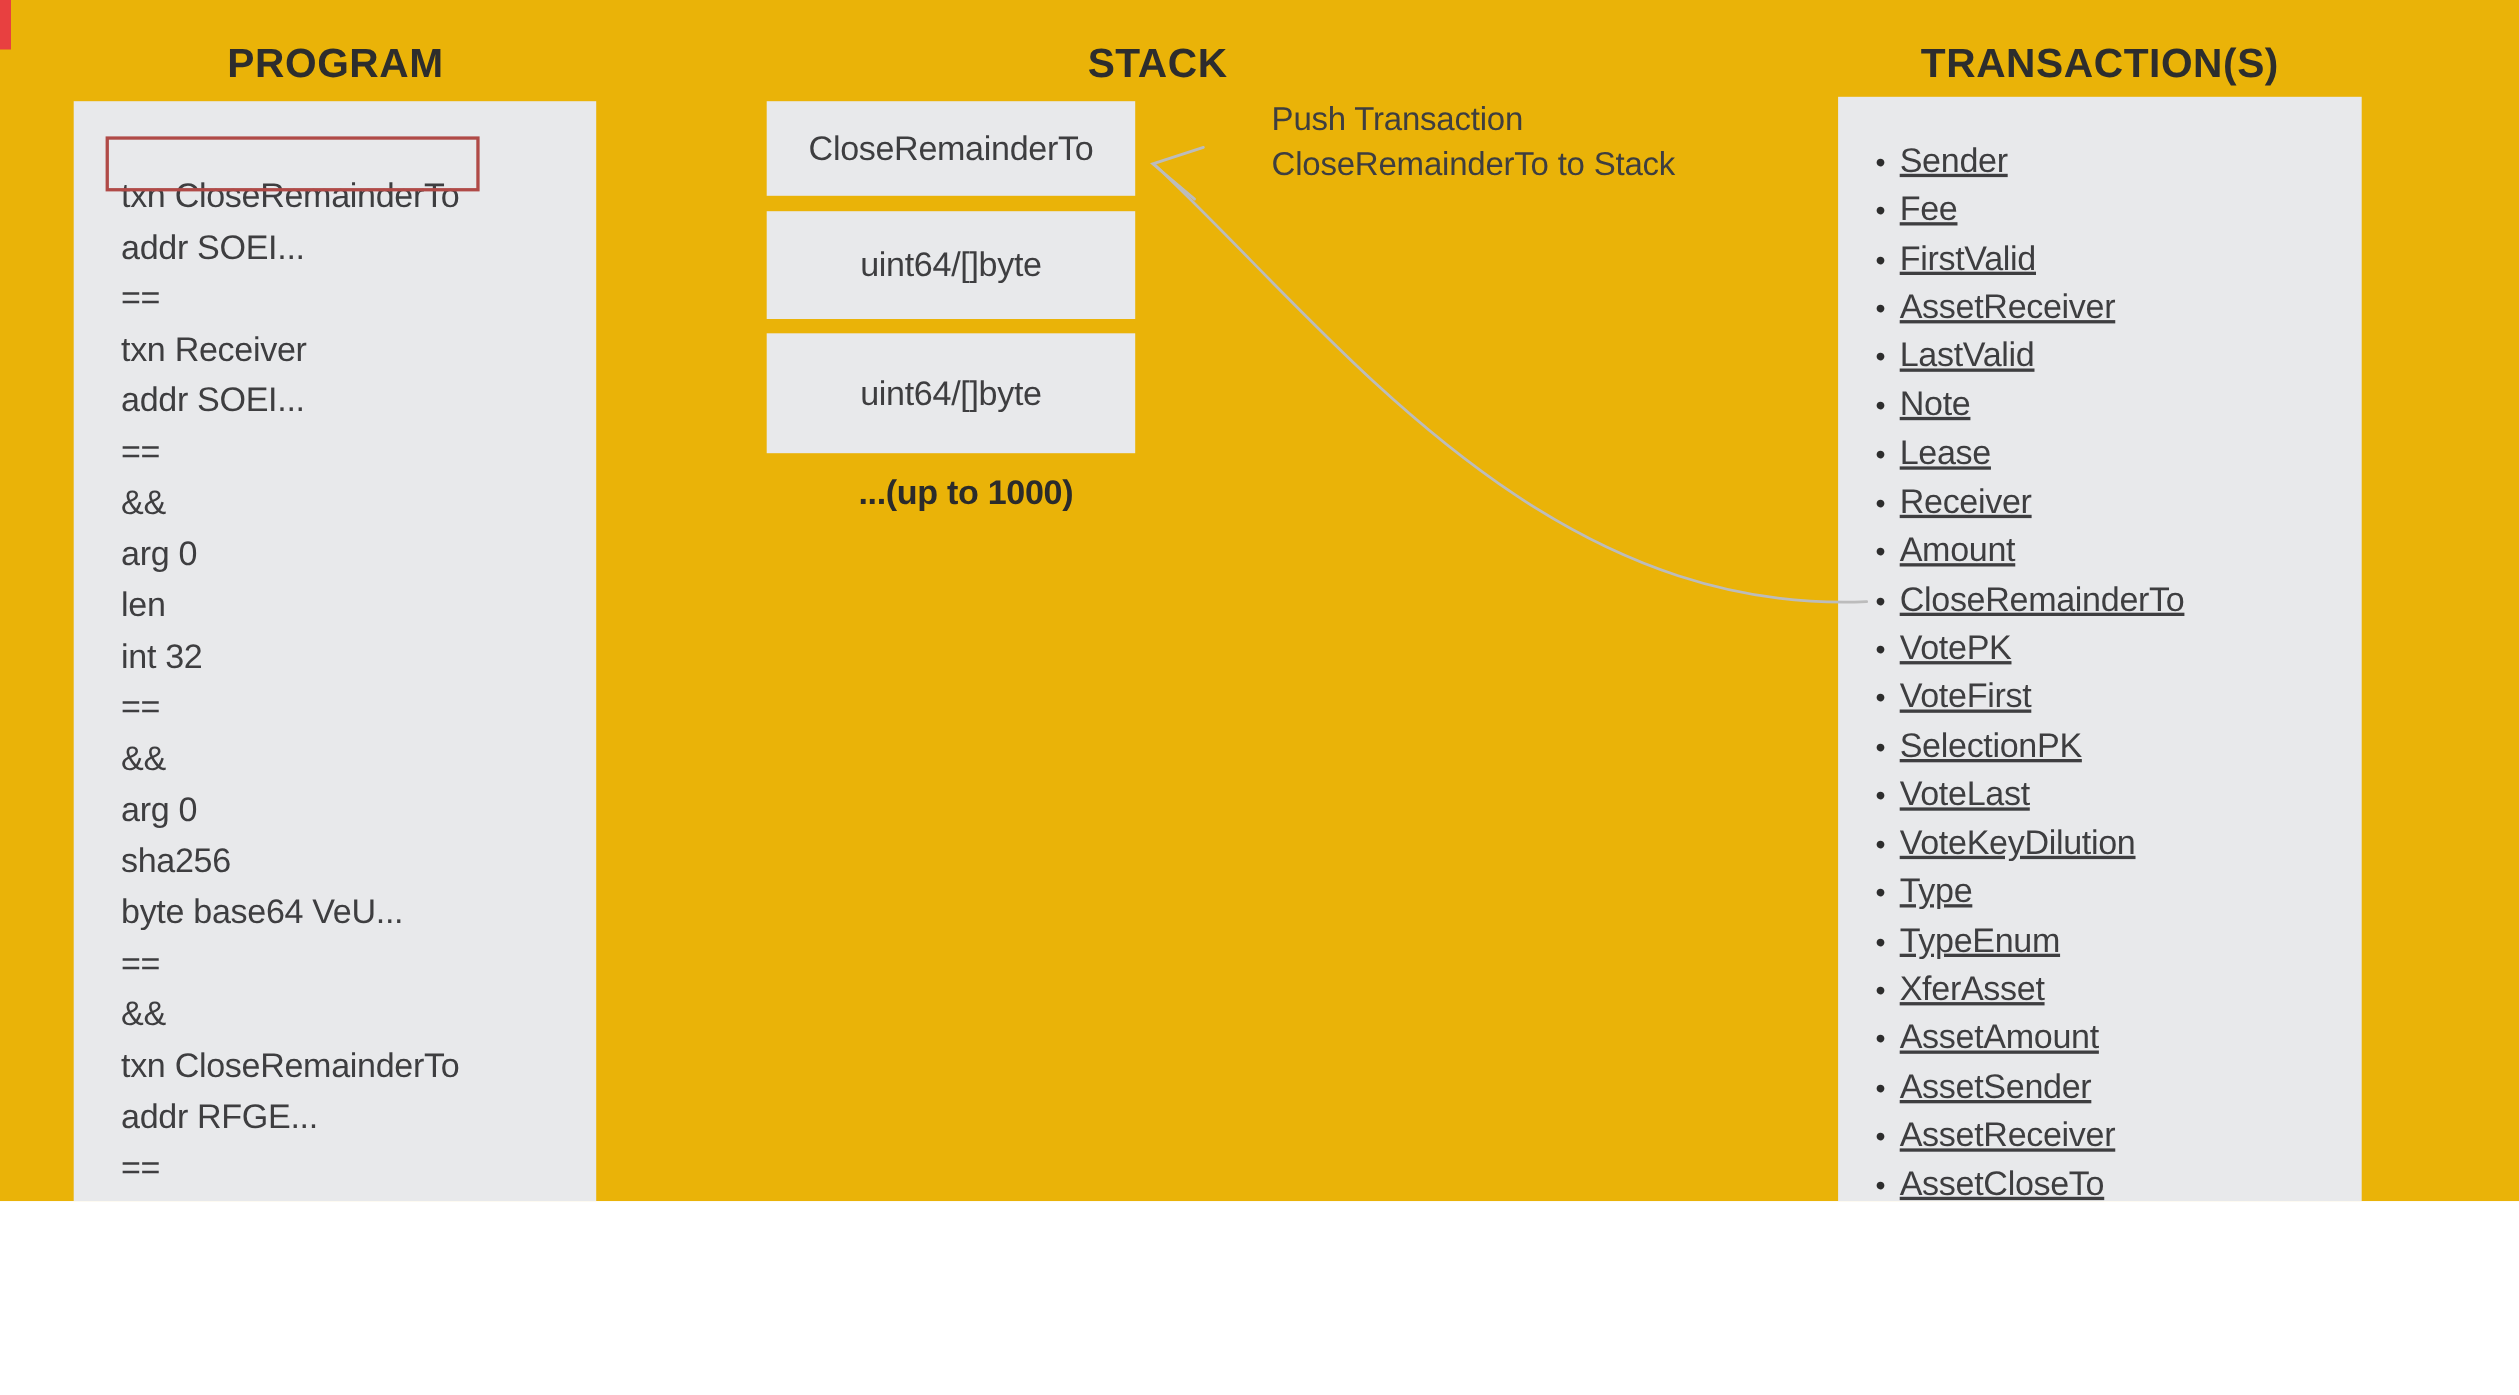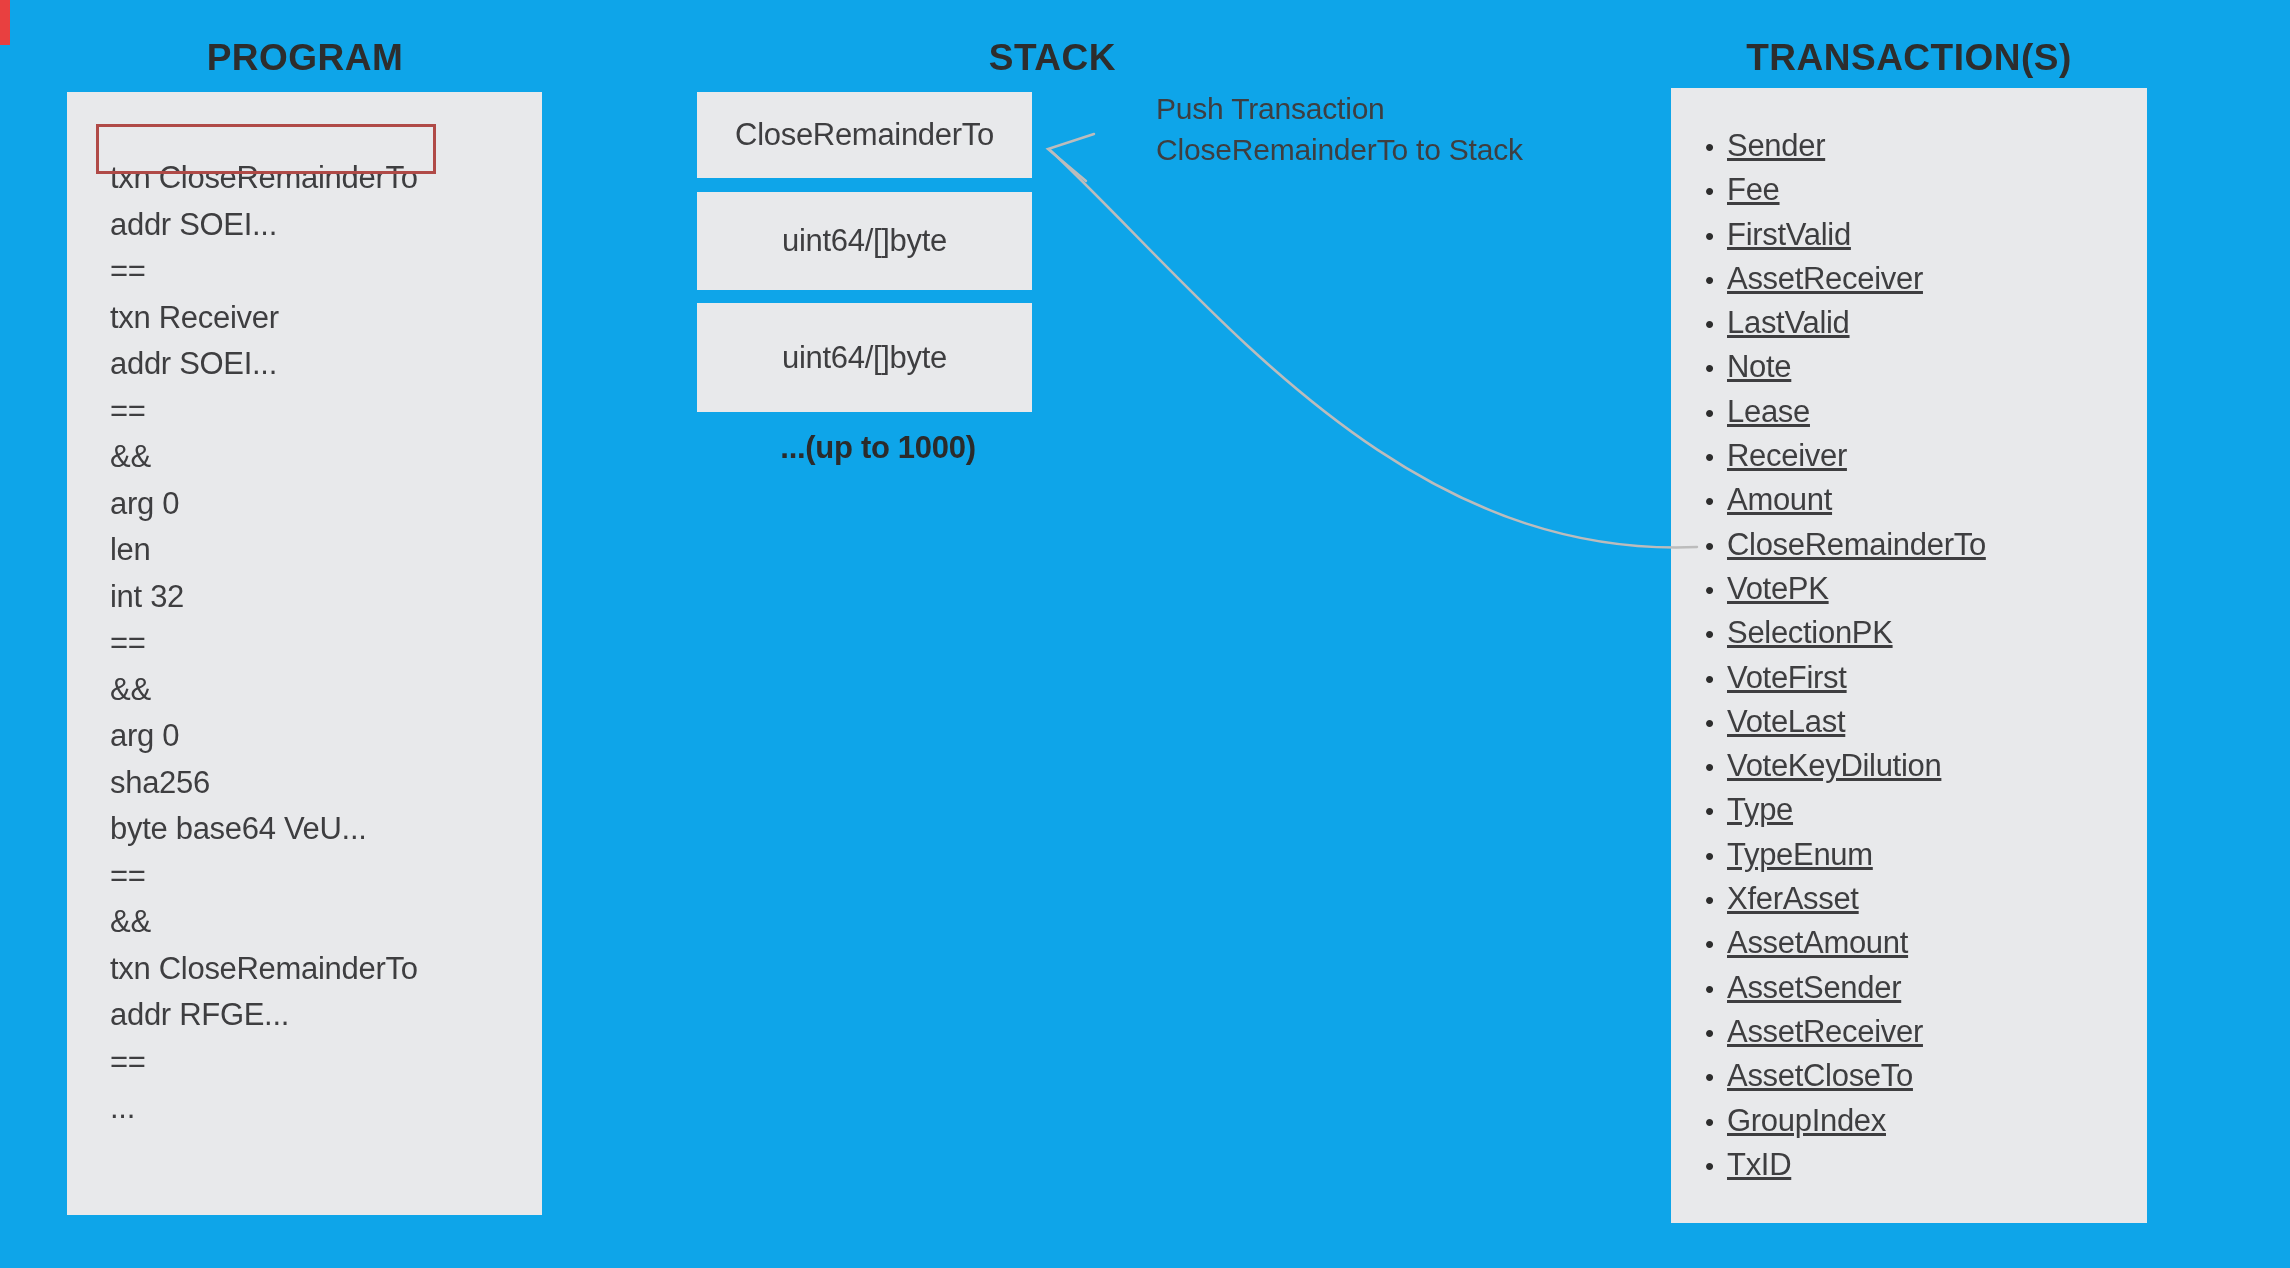--- a/index.html
+++ b/index.html
@@ -1,18 +1,18 @@
 <!DOCTYPE html>
 <html><head>
 <meta charset="utf-8">
 <style>
   html,body{margin:0;padding:0;background:#ffffff;}
   #canvas{
-    position:relative;width:2290px;height:1268px;overflow:hidden;
-    font-family:"Liberation Sans", sans-serif;background:#0ea5e9;
+    position:relative;width:2290px;height:1092px;overflow:hidden;
+    font-family:"Liberation Sans", sans-serif;background:#eab308;
   }
   .col-title{
     position:absolute;top:38px;height:40px;line-height:40px;
     font-size:37px;font-weight:600;letter-spacing:0.5px;color:#2d2d2d;
     text-align:center;white-space:nowrap;
   }
   #program-title{left:55px;width:500px;}
   #stack-title{left:616px;width:500px;text-align:right;}
   #transactions-title{left:1659px;width:500px;}
 
@@ -124,22 +124,22 @@
       <div class="tx-row"><span class="bullet">•</span><span>Fee</span></div>
       <div class="tx-row"><span class="bullet">•</span><span>FirstValid</span></div>
       <div class="tx-row"><span class="bullet">•</span><span>AssetReceiver</span></div>
       <div class="tx-row"><span class="bullet">•</span><span>LastValid</span></div>
       <div class="tx-row"><span class="bullet">•</span><span>Note</span></div>
       <div class="tx-row"><span class="bullet">•</span><span>Lease</span></div>
       <div class="tx-row"><span class="bullet">•</span><span>Receiver</span></div>
       <div class="tx-row"><span class="bullet">•</span><span>Amount</span></div>
       <div class="tx-row"><span class="bullet">•</span><span>CloseRemainderTo</span></div>
       <div class="tx-row"><span class="bullet">•</span><span>VotePK</span></div>
+      <div class="tx-row"><span class="bullet">•</span><span>VoteFirst</span></div>
       <div class="tx-row"><span class="bullet">•</span><span>SelectionPK</span></div>
-      <div class="tx-row"><span class="bullet">•</span><span>VoteFirst</span></div>
       <div class="tx-row"><span class="bullet">•</span><span>VoteLast</span></div>
       <div class="tx-row"><span class="bullet">•</span><span>VoteKeyDilution</span></div>
       <div class="tx-row"><span class="bullet">•</span><span>Type</span></div>
       <div class="tx-row"><span class="bullet">•</span><span>TypeEnum</span></div>
       <div class="tx-row"><span class="bullet">•</span><span>XferAsset</span></div>
       <div class="tx-row"><span class="bullet">•</span><span>AssetAmount</span></div>
       <div class="tx-row"><span class="bullet">•</span><span>AssetSender</span></div>
       <div class="tx-row"><span class="bullet">•</span><span>AssetReceiver</span></div>
       <div class="tx-row"><span class="bullet">•</span><span>AssetCloseTo</span></div>
       <div class="tx-row"><span class="bullet">•</span><span>GroupIndex</span></div>

